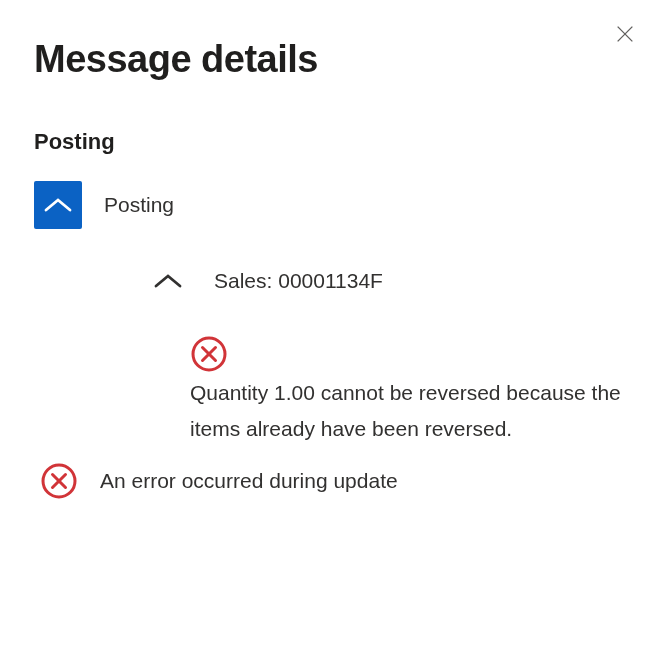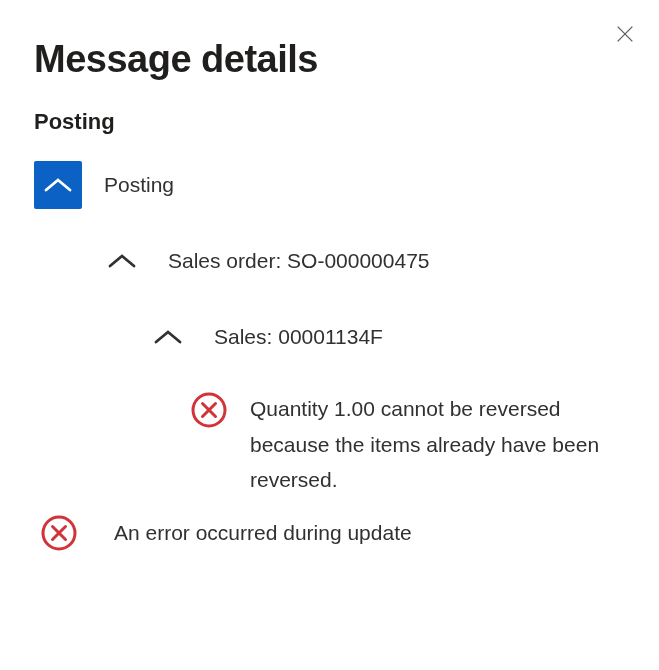--- a/index.html
+++ b/index.html
@@ -24,21 +24,21 @@
       cursor: pointer;
       background: transparent;
       border: none;
       color: #605e5c;
     }
     .close-btn svg { width: 22px; height: 22px; }
     .page-title {
       font-size: 38px;
       font-weight: 700;
       margin-top: 18px;
-      margin-bottom: 28px;
+      margin-bottom: 48px;
       letter-spacing: -0.5px;
       color: #201f1e;
     }
     .section-heading {
       font-size: 22px;
       font-weight: 700;
       margin-bottom: 26px;
       color: #201f1e;
     }
     .tree { font-size: 21px; line-height: 1.4; }
@@ -56,27 +56,27 @@
       border-radius: 2px;
       cursor: pointer;
       flex-shrink: 0;
       margin-right: 22px;
     }
     .chev-box.active { background: #0b62c4; }
     .chev-box.active svg { stroke: #fff; }
     .chev-box svg { stroke: #323130; width: 28px; height: 16px; }
     .indent-1 { margin-left: 64px; }
     .indent-2 { margin-left: 110px; }
-    .indent-3 { margin-left: 156px; }
+    .indent-3 { margin-left: 156px; flex-direction: column; }
     .err-row {
       display: flex;
       align-items: flex-start;
       margin-bottom: 14px;
     }
-    .err-row.final { margin-left: 6px; margin-top: 4px; gap: 14px; }
+    .err-row.final { margin-left: 6px; margin-top: 4px; }
     .err-icon {
       width: 38px; height: 38px; flex-shrink: 0;
       margin-right: 22px;
       margin-top: 2px;
     }
     .err-text { font-size: 21px; line-height: 1.7; padding-top: 2px; }
     .err-text-single { font-size: 21px; line-height: 1.4; padding-top: 6px; }
     .chev-plain {
       width: 48px;
       height: 48px;
@@ -107,28 +107,20 @@
 
   <div class="node-row">
     <div class="chev-box active">
       <svg viewBox="0 0 28 16" fill="none" stroke-width="2.8" stroke-linecap="round">
         <polyline points="2,13 14,3 26,13"></polyline>
       </svg>
     </div>
     <span>Posting</span>
   </div>
 
-  <div class="node-row indent-1">
-    <div class="chev-plain">
-      <svg viewBox="0 0 28 16" fill="none" stroke-width="2.8" stroke-linecap="round">
-        <polyline points="2,13 14,3 26,13"></polyline>
-      </svg>
-    </div>
-    <span>Sales order: SO-000000475</span>
-  </div>
 
   <div class="node-row indent-2">
     <div class="chev-plain">
       <svg viewBox="0 0 28 16" fill="none" stroke-width="2.8" stroke-linecap="round">
         <polyline points="2,13 14,3 26,13"></polyline>
       </svg>
     </div>
     <span>Sales: 00001134F</span>
   </div>
 

